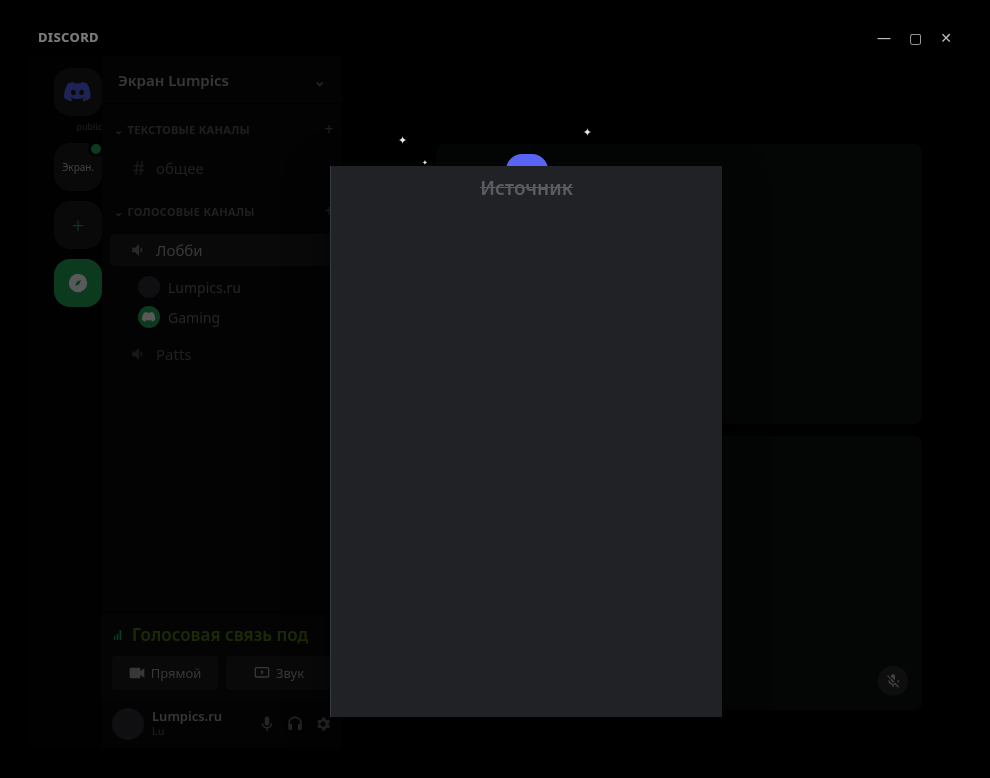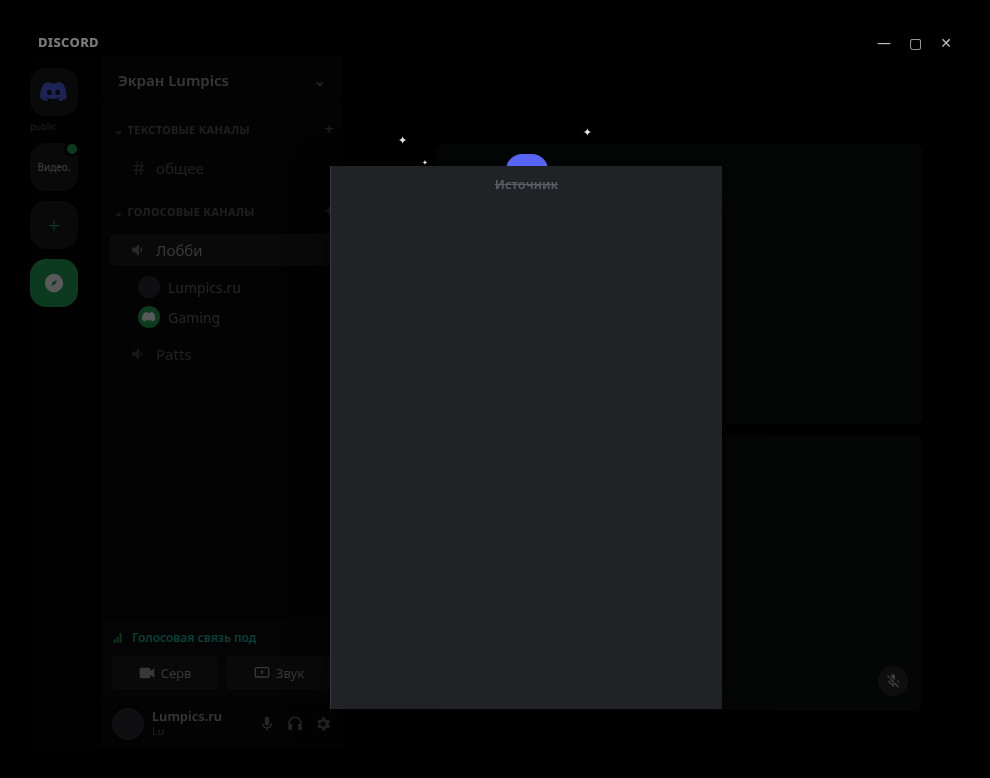--- a/index.html
+++ b/index.html
@@ -1,23 +1,23 @@
 <!DOCTYPE html>
 <html><head>
 <meta charset="utf-8">
 <style>
 *{box-sizing:border-box;margin:0;padding:0;font-family:"gg sans","Noto Sans",Helvetica,Arial,sans-serif}
 body{background:#000;width:990px;height:778px;overflow:hidden;position:relative}
 .outer{position:absolute;top:28px;left:30px;width:930px;height:720px;background:#000;border-radius:6px}
-.titlebar{height:28px;display:flex;align-items:center;padding:0 8px;color:#7a7a7a}
+.titlebar{height:28px;display:flex;padding:0 8px;color:#7a7a7a}
 .titlebar .wordmark{font-weight:800;font-size:13px;letter-spacing:0.3px}
 .winbtns{margin-left:auto;display:flex;gap:18px;color:#bdbdbd;font-size:14px}
 .app{display:flex;height:692px}
 
-.rail{width:72px;background:#050505;display:flex;flex-direction:column;align-items:flex-start;padding-top:12px;gap:10px}
+.rail{width:72px;background:#050505;display:flex;flex-direction:column;align-items:flex-end;padding-top:12px;gap:10px}
 .pill{width:48px;height:48px;border-radius:16px;background:#1a1a1a;display:flex;align-items:center;justify-content:center;color:#777;font-size:10px;position:relative}
 .pill.home svg{width:28px;height:20px;fill:#5865f2}
 .pill.sel{border-radius:16px}
 .pill .dot{position:absolute;right:-2px;top:-2px;width:16px;height:16px;border-radius:50%;background:#23a55a;border:3px solid #050505}
 .pill.add{color:#23a55a;font-size:22px;font-weight:300}
 .pill.discover{background:#23a55a;color:#fff}
 .rail-label{font-size:9px;color:#5a5a5a;margin-top:-6px}
 
 .chlist{width:240px;background:#0b0b0b;display:flex;flex-direction:column}
 .srvhead{height:48px;display:flex;align-items:center;padding:0 16px;color:#9e9e9e;font-weight:600;font-size:15px;border-bottom:1px solid #000}
@@ -26,21 +26,21 @@
 .cat{display:flex;align-items:center;padding:6px 8px 6px 12px;color:#5a5a5a;font-size:11px;font-weight:700;letter-spacing:.3px;text-transform:uppercase}
 .cat .plus{margin-left:auto;font-size:16px;font-weight:400}
 .ch{display:flex;align-items:center;gap:8px;padding:6px 8px 6px 20px;color:#5a5a5a;font-size:15px;border-radius:4px;margin:6px 8px}
 .ch.voice-active{background:#1a1a1a;color:#9e9e9e}
 .ch svg{width:18px;height:18px;fill:currentColor;opacity:.7}
 .vuser{display:flex;align-items:center;gap:8px;padding:4px 8px 4px 36px;color:#6a6a6a;font-size:14px}
 .vuser .av{width:22px;height:22px;border-radius:50%;background:#2b2d31}
 .vuser .av.g{background:#23a55a;display:flex;align-items:center;justify-content:center}
 
 .vpanel{background:#0d0d0d;padding:10px 10px;border-top:1px solid #000}
-.vconn{color:#14b8a6;font-size:12px;font-weight:600;display:flex;align-items:center;gap:6px}
+.vconn{color:#4d7c0f;font-size:17px;font-weight:600;display:flex;align-items:center;gap:6px}
 .vsub{color:#6a6a6a;font-size:11px;margin-top:2px}
 .vbtns{display:flex;gap:8px;margin-top:10px}
 .vbtn{flex:1;background:#1a1a1a;color:#9e9e9e;border:none;border-radius:4px;padding:8px 0;font-size:13px;display:flex;align-items:center;justify-content:center;gap:6px}
 .userbar{display:flex;align-items:center;gap:8px;padding:8px 10px;background:#0a0a0a}
 .userbar .av{width:32px;height:32px;border-radius:50%;background:#2b2d31}
 .userbar .uname{color:#9e9e9e;font-size:13px;font-weight:600;line-height:1}
 .userbar .utag{color:#5a5a5a;font-size:11px}
 .userbar .icons{margin-left:auto;display:flex;gap:10px;color:#6a6a6a}
 
 .main{flex:1;background:#000;position:relative}
@@ -66,21 +66,21 @@
 .row .rbtn{background:#4f545c;color:#fff;border:none;border-radius:3px;padding:7px 12px;font-size:13px;font-weight:600}
 .warn{display:flex;gap:10px;margin-top:10px;font-size:12.5px;color:#b9bbbe;line-height:1.4}
 .warn .wicon{width:18px;height:18px;border-radius:50%;background:#6d6f78;color:#e8e9ea;display:flex;align-items:center;justify-content:center;font-size:12px;font-weight:900;flex-shrink:0;margin-top:1px}
 .chrow{display:flex;align-items:center;background:#202225;border-radius:4px;padding:10px 12px;gap:10px;margin-top:6px}
 .chrow .spk svg{width:20px;height:20px;fill:#8e9297}
 .chrow .cn{color:#fff;font-weight:700;font-size:15px}
 .chrow .gb{width:22px;height:22px;border-radius:50%;background:#23a55a;display:flex;align-items:center;justify-content:center}
 .optgrid{display:flex;gap:32px;padding:0 16px;margin-top:16px}
 .optcol{flex:1}
 .segs{display:flex;border-radius:4px;overflow:hidden;margin-top:6px}
-.seg{flex:1;background:#202225;color:#b9bbbe;text-align:center;padding:9px 0;font-size:13px;font-weight:600;border-left:1px solid #36393f}
+.seg{flex:1;background:#202225;color:#b9bbbe;text-align:center;padding:9px 0;font-size:19px;font-weight:600;border-left:1px solid #36393f}
 .seg:first-child{border-left:none}
 .seg.on{background:#5865f2;color:#fff}
 .seg.dim{color:#5a5c63;text-decoration:line-through}
 .seg.dim2{color:#5a5c63}
 .mfoot{background:#2f3136;margin-top:22px;padding:16px;display:flex;border-radius:0 0 6px 6px}
 .btn-sec{background:#4f545c;color:#fff;border:none;border-radius:3px;padding:10px 18px;font-size:14px;font-weight:600}
 .btn-pri{background:#5865f2;color:#fff;border:none;border-radius:3px;padding:10px 18px;font-size:14px;font-weight:600;margin-left:auto}
 .sparkle{color:#e8e8e8;position:absolute;font-size:11px}
 </style>
 </head>
@@ -99,21 +99,21 @@
   <div class="app">
 
     <div class="rail">
       <div class="pill home">
         <svg viewBox="0 0 28 20">
             <path d="M23.02 1.6A23 23 0 0 0 17.3 0c-.25.45-.54 1.06-.74 1.54a21 21 0 0 0-6.12 0C10.24 1.06 9.94.45 9.69 0A23 23 0 0 0 3.97 1.6C.68 6.5-.22 11.3.23 16c2.3 1.7 4.53 2.73 6.72 3.4.54-.74 1.02-1.52 1.44-2.35-.79-.3-1.55-.66-2.27-1.09.19-.14.38-.29.56-.44 4.33 2 9.02 2 13.3 0 .19.15.37.3.56.44-.72.43-1.48.8-2.27 1.09.42.83.9 1.61 1.44 2.35 2.2-.67 4.43-1.7 6.72-3.4.53-5.5-.9-10.25-3.4-14.4ZM9.34 13.1c-1.3 0-2.37-1.2-2.37-2.67s1.05-2.67 2.37-2.67 2.4 1.2 2.37 2.67c0 1.47-1.05 2.67-2.37 2.67Zm8.32 0c-1.3 0-2.37-1.2-2.37-2.67s1.05-2.67 2.37-2.67 2.4 1.2 2.37 2.67c0 1.47-1.04 2.67-2.37 2.67Z"></path>
           </svg>
       </div>
       <div class="rail-label">public</div>
       <div class="pill sel">
-        <span style="font-size:10px;color:#b9bbbe">Видео.</span>
+        <span style="font-size:10px;color:#b9bbbe">Экран.</span>
         <span class="dot"></span>
       </div>
       <div class="pill add">
           <span>+</span>
         </div>
       <div class="pill discover">
         <svg width="20" height="20" viewBox="0 0 24 24" fill="#fff">
             <circle cx="12" cy="12" r="10" fill="none" stroke="#fff" stroke-width="2"></circle>
             <path d="M12 2a10 10 0 1 0 0 20 10 10 0 0 0 0-20Zm3.5 6.5-2 5-5 2 2-5 5-2Z"></path>
           </svg>
@@ -173,21 +173,21 @@
           <svg width="14" height="14" viewBox="0 0 24 24" fill="#23a55a">
               <path d="M3 20h3v-6H3v6Zm5 0h3V10H8v10Zm5 0h3V4h-3v16Z"></path>
             </svg>
           <span>Голосовая связь под</span>
         </div>
         <div class="vbtns">
           <button class="vbtn">
             <svg width="16" height="12" viewBox="0 0 24 18" fill="currentColor">
                 <path d="M17 6V3a2 2 0 0 0-2-2H3a2 2 0 0 0-2 2v12a2 2 0 0 0 2 2h12a2 2 0 0 0 2-2v-3l6 4V2l-6 4Z"></path>
               </svg>
-            <span>Серв</span>
+            <span>Прямой</span>
           </button>
           <button class="vbtn">
             <svg width="16" height="14" viewBox="0 0 24 20" fill="currentColor">
                 <rect x="2" y="2" width="20" height="14" rx="2" fill="none" stroke="currentColor" stroke-width="2"></rect>
                 <path d="M12 6l3 3h-2v3h-2V9H9l3-3Z"></path>
               </svg>
             <span>Звук</span>
           </button>
         </div>
       </div>

